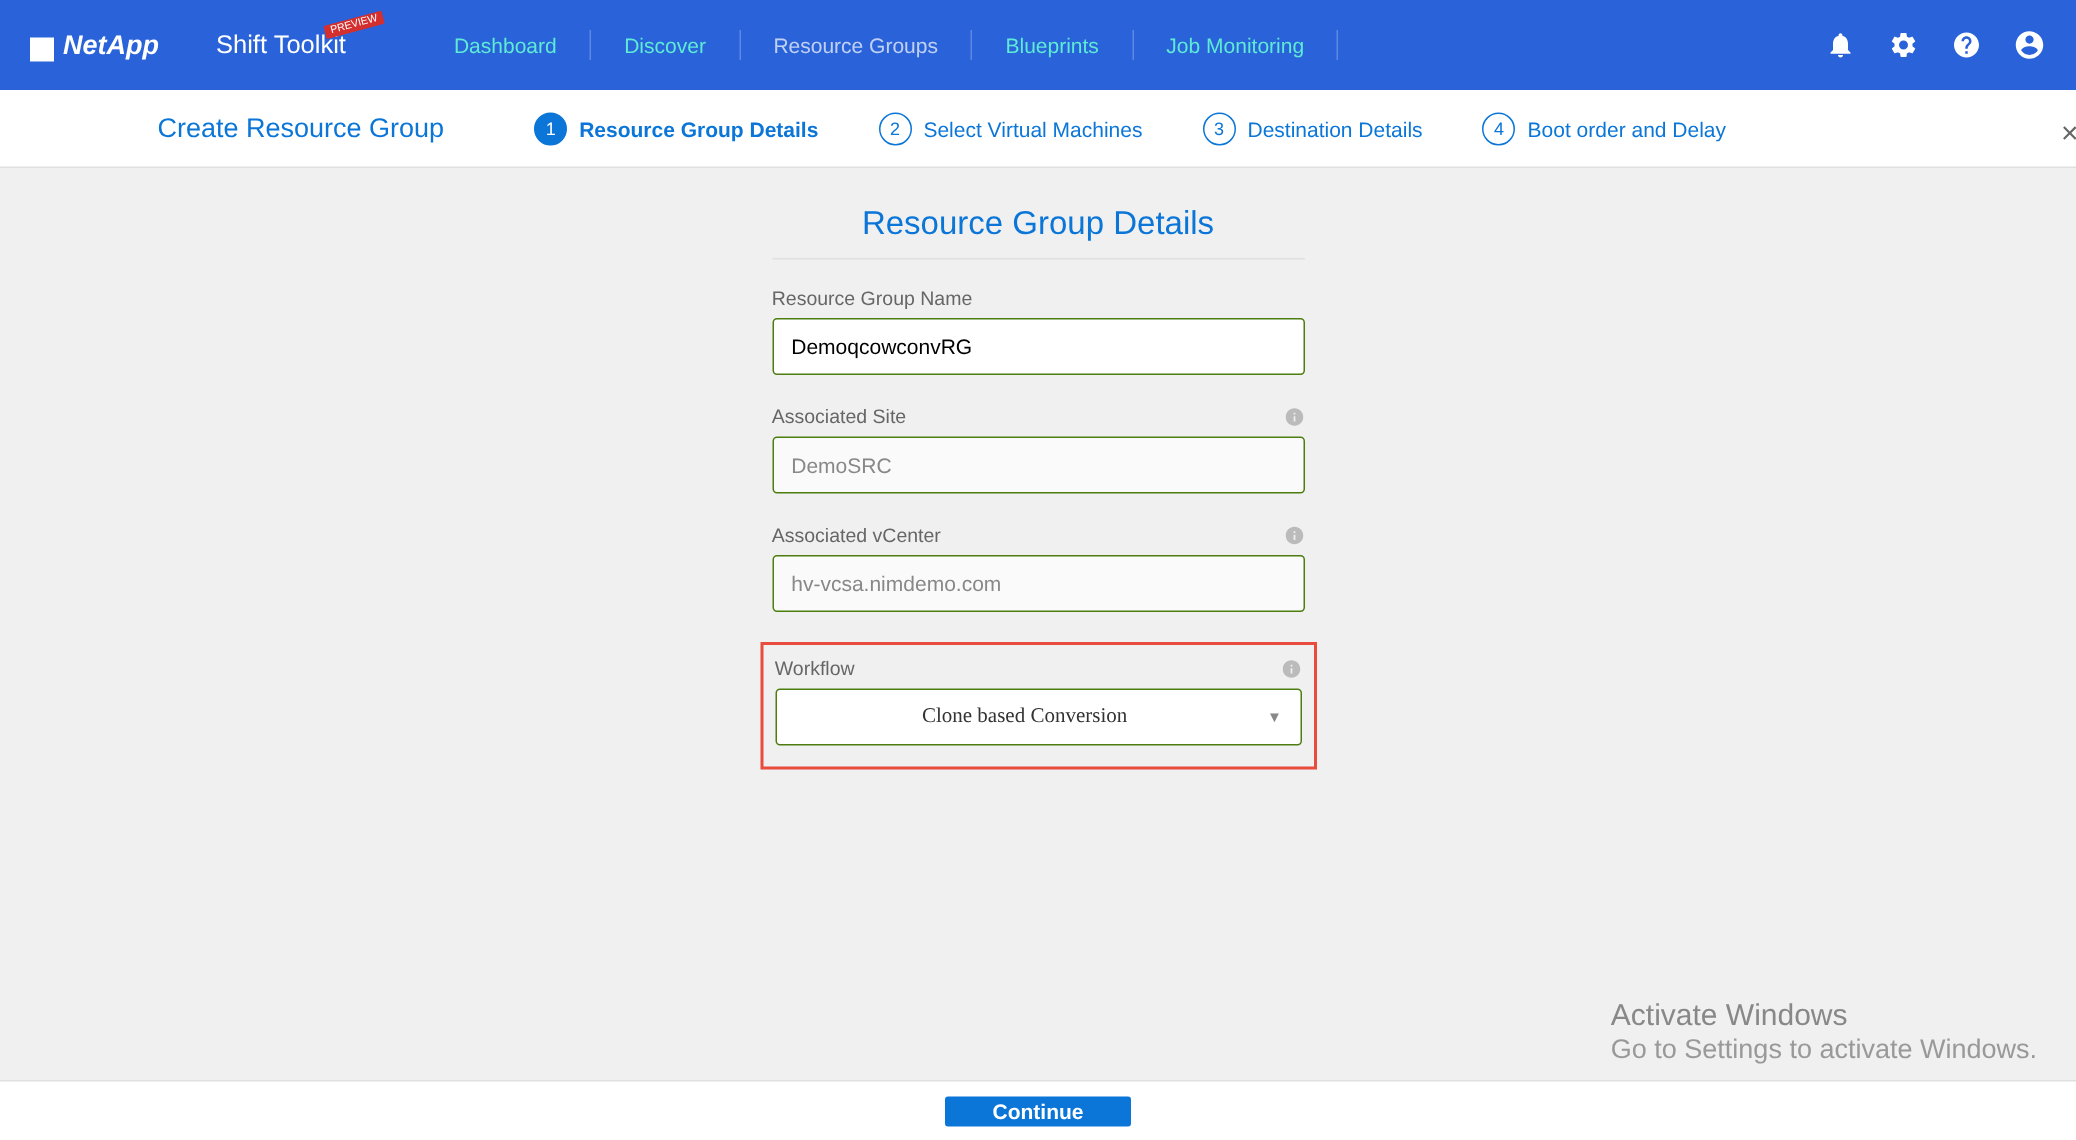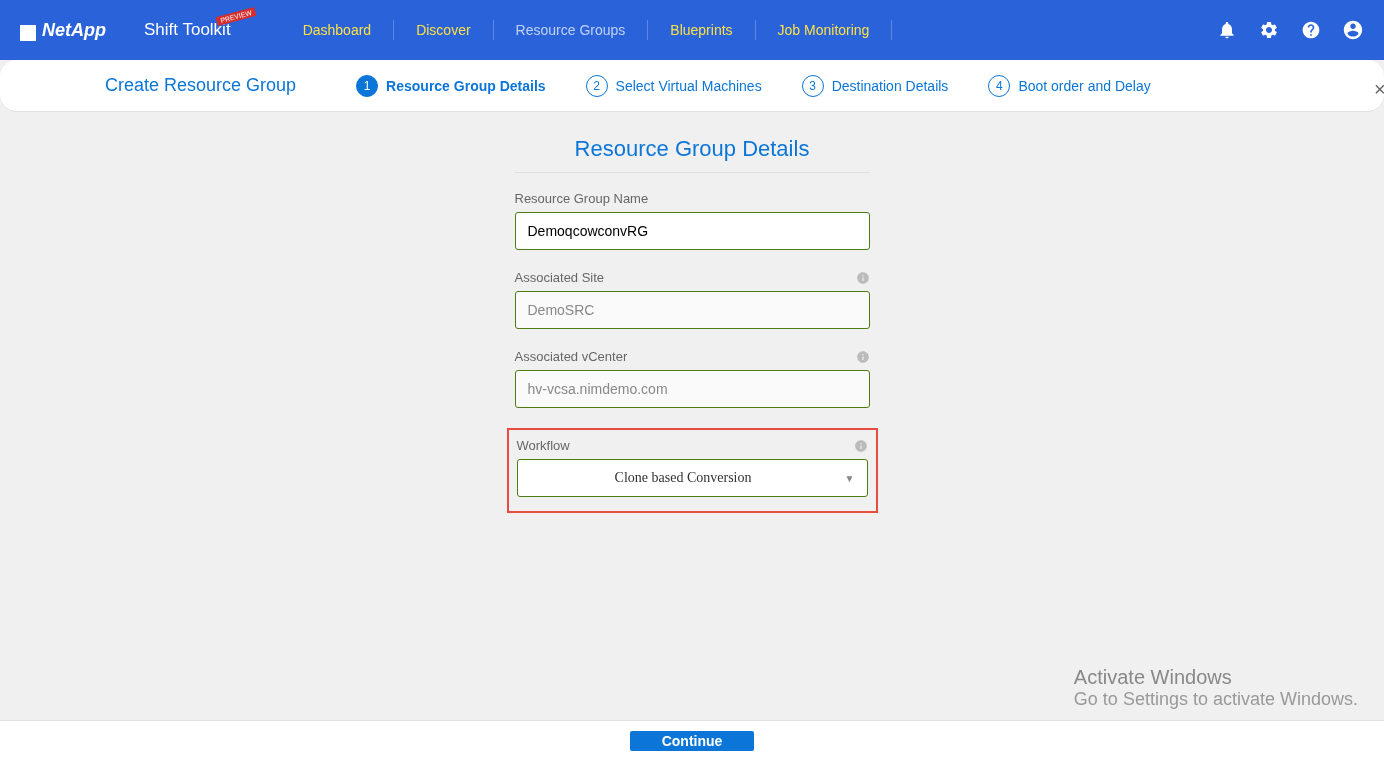--- a/index.html
+++ b/index.html
@@ -4,27 +4,27 @@
 <style>
 * { box-sizing: border-box; margin: 0; padding: 0; }
 body { font-family: -apple-system, BlinkMacSystemFont, "Segoe UI", Arial, sans-serif; background: #f0f0f0; width: 1384px; height: 760px; overflow: hidden; position: relative; }
 
 .topbar { background: #2962d9; height: 60px; display: flex; align-items: center; padding: 0 20px; color: #fff; }
 .logo { display: flex; align-items: flex-end; font-weight: 600; font-size: 18px; font-style: italic; }
 .logo-icon { width: 16px; height: 16px; background: #fff; margin-right: 6px; display: inline-block; }
 .product { margin-left: 38px; font-size: 17px; font-weight: 400; position: relative; }
 .badge { position: absolute; top: -8px; right: -26px; background: #d32f2f; font-size: 7px; padding: 1px 4px; transform: rotate(-15deg); border-radius: 1px; }
 .nav { display: flex; margin-left: 50px; gap: 0; }
-.nav-item { padding: 0 22px; font-size: 14px; color: #fde047; border-right: 1px solid rgba(255,255,255,0.25); cursor: pointer; line-height: 20px; }
+.nav-item { padding: 0 22px; font-size: 14px; color: #5eead4; border-right: 1px solid rgba(255,255,255,0.25); cursor: pointer; line-height: 20px; }
 .nav-item.active { color: rgba(255,255,255,0.7); }
 .topbar-right { margin-left: auto; display: flex; align-items: center; gap: 20px; }
 .icon-btn { width: 22px; height: 22px; display: flex; align-items: center; justify-content: center; cursor: pointer; }
 .icon-btn svg { fill: #fff; }
 
-.subheader { background: #fff; height: 52px; border-bottom: 1px solid #e0e0e0; display: flex; align-items: center; padding: 0 20px 0 105px; border-radius: 17px; }
+.subheader { background: #fff; height: 52px; border-bottom: 1px solid #e0e0e0; display: flex; align-items: center; padding: 0 20px 0 105px; }
 .page-title { color: #0b76d8; font-size: 18px; font-weight: 400; margin-right: 60px; }
 .steps { display: flex; gap: 40px; }
 .step { display: flex; align-items: center; gap: 8px; font-size: 14px; color: #0b76d8; cursor: pointer; }
 .step-num { width: 22px; height: 22px; border-radius: 50%; border: 1.5px solid #0b76d8; display: flex; align-items: center; justify-content: center; font-size: 12px; font-weight: 500; }
 .step.active .step-num { background: #0b76d8; color: #fff; }
 .step.active .step-label { font-weight: 600; }
 
 .main { padding-top: 24px; display: flex; flex-direction: column; align-items: center; background: #f0f0f0; height: 608px; }
 .form-title { color: #0b76d8; font-size: 22px; font-weight: 400; margin-bottom: 10px; }
 .divider { width: 355px; height: 1px; background: #e0e0e0; margin-bottom: 18px; }

